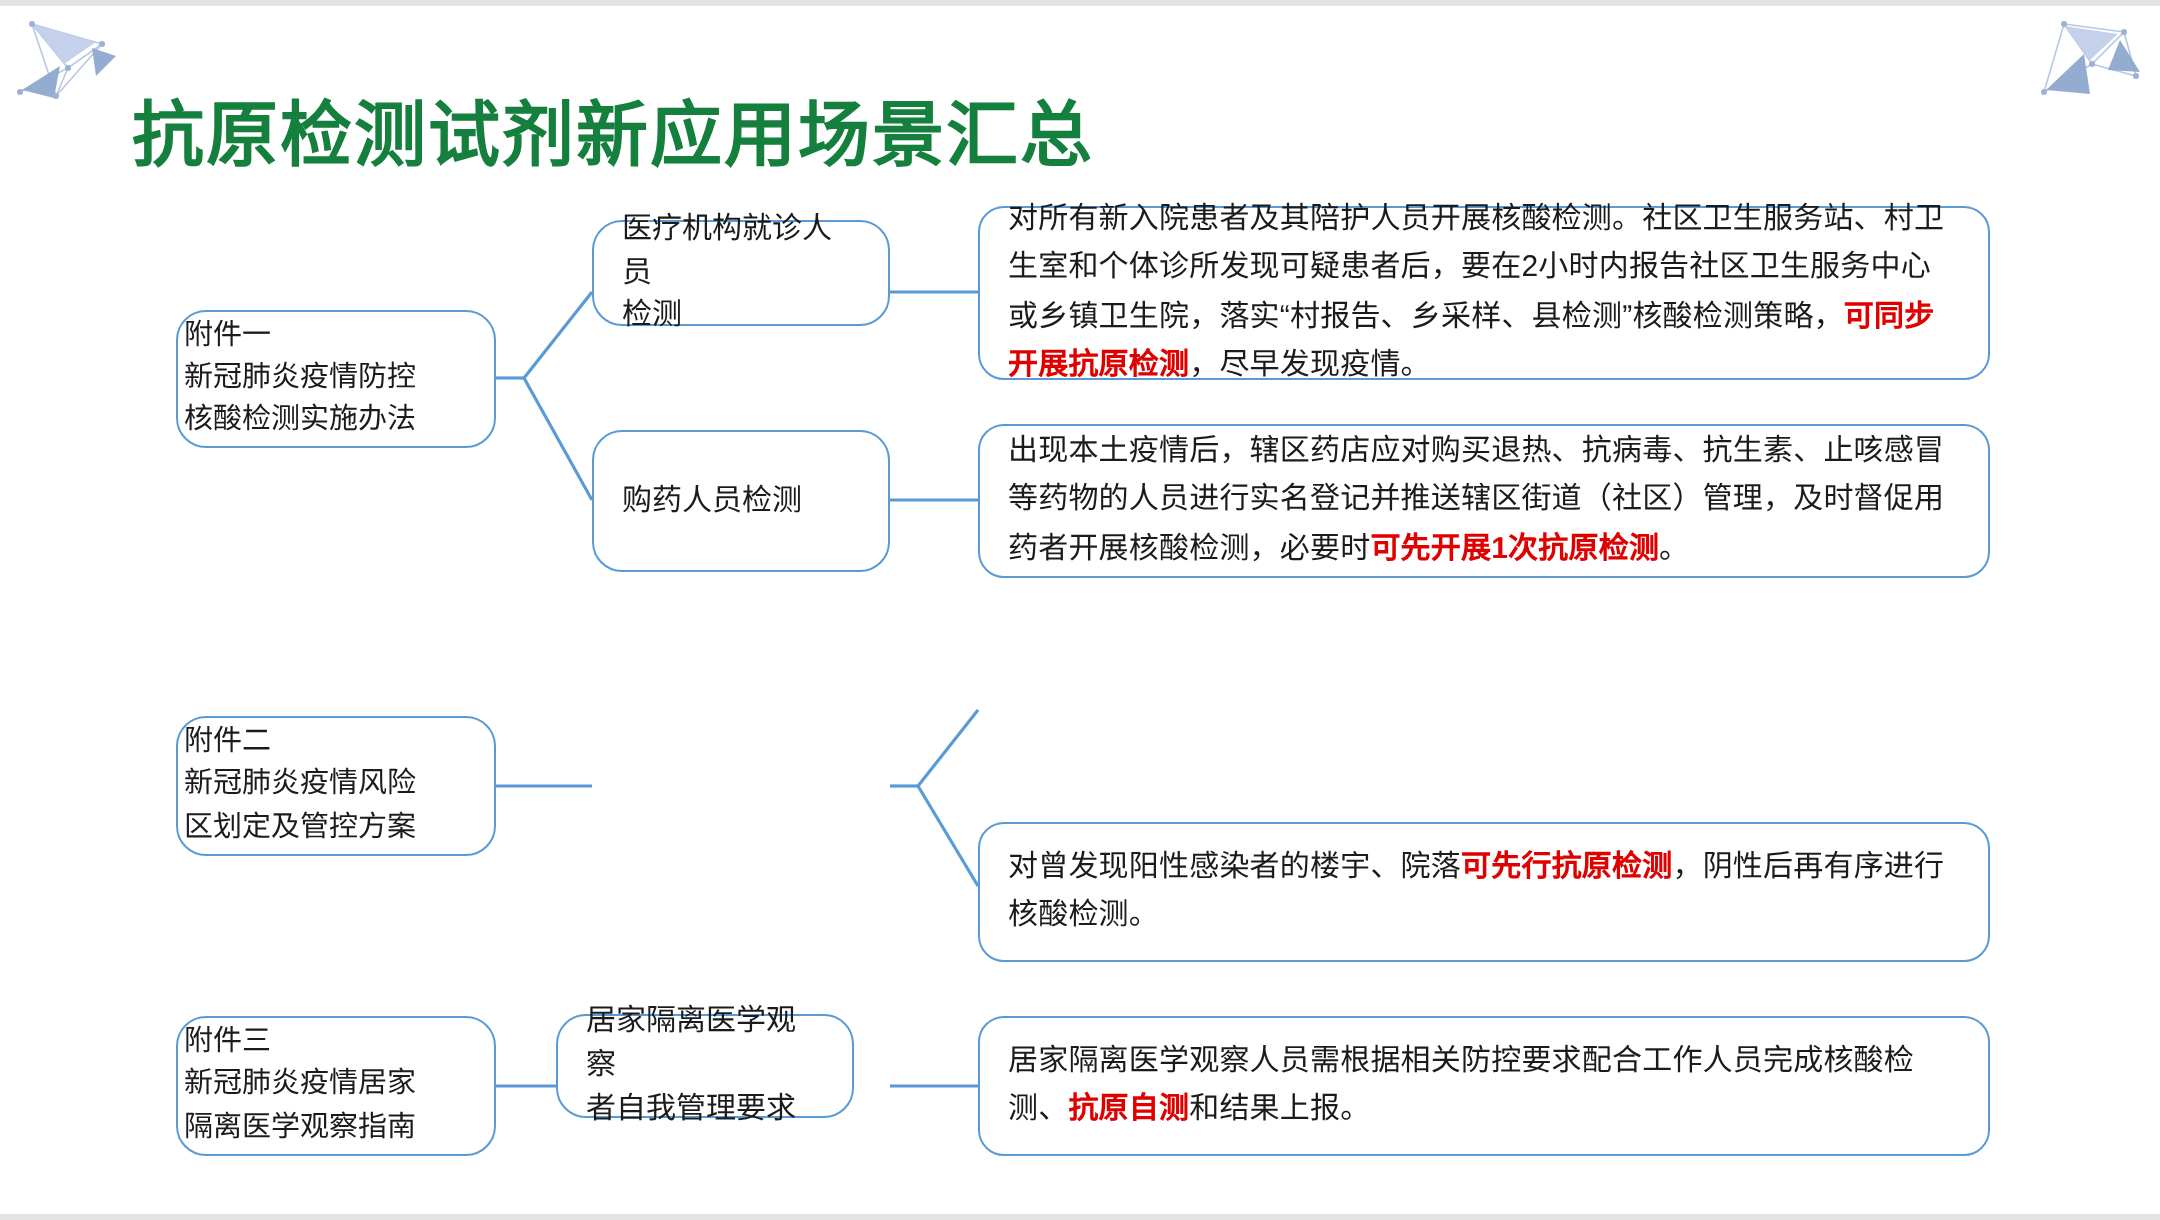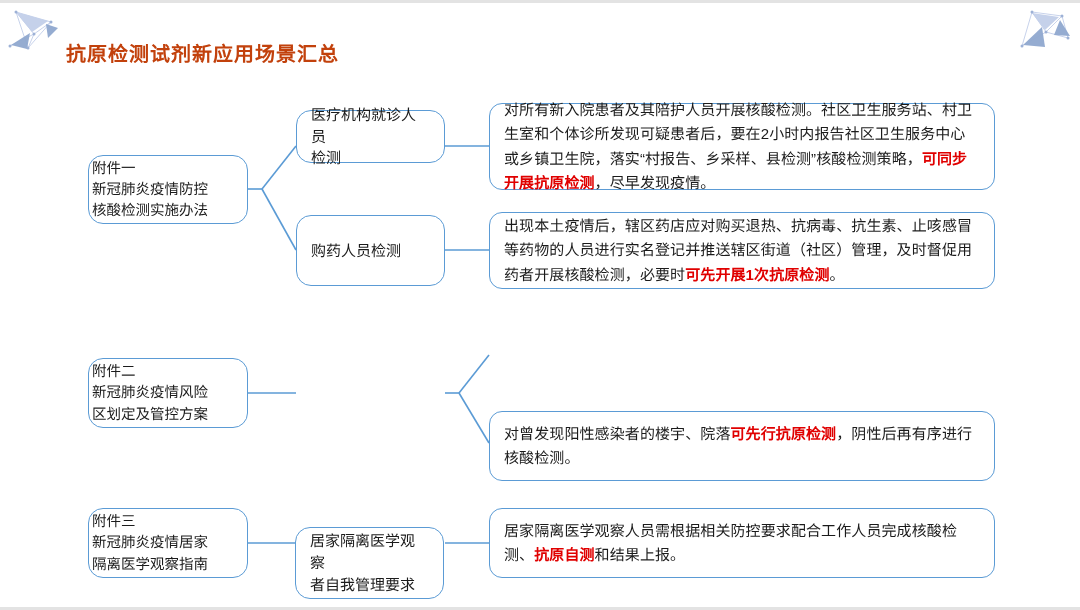--- a/index.html
+++ b/index.html
@@ -34,24 +34,24 @@
     pointer-events: none;
   }
   .corner-deco.tl { left: 4px;  top: 2px; }
   .corner-deco.tr { right: 6px; top: 2px; }
 
   
   #page-title {
     position: absolute;
     left: 66px;
     top: 38px;
-    font-size: 20px;
+    font-size: 36px;
     font-weight: bold;
     letter-spacing: 1px;
-    color: #c2410c;
+    color: #15803d;
     white-space: nowrap;
   }
 
   
   #connectors {
     position: absolute;
     left: 0;
     top: 0;
     width: 1080px;
     height: 610px;
@@ -194,21 +194,21 @@
   <div class="node scene" style="left:296px; top:110px; width:149px; height:53px;">
     <span>医疗机构就诊人员
 检测</span>
   </div>
 
   <div class="node scene" style="left:296px; top:215px; width:149px; height:71px;">
     <span>购药人员检测</span>
   </div>
 
 
-  <div class="node scene" style="left:295px; top:507px; width:149px; height:72px;margin-top:20px;">
+  <div class="node scene" style="left:278px; top:507px; width:149px; height:52px;">
     <span>居家隔离医学观察
 者自我管理要求</span>
   </div>
 
   <div class="node detail" style="left:489px; top:103px; width:506px; height:87px;">
     <p class="para"><span>对所有新入院患者及其陪护人员开展核酸检测。社区卫生服务站、村卫生室和个体诊所发现可疑患者后，要在2小时内报告社区卫生服务中心或乡镇卫生院，落实“村报告、乡采样、县检测”核酸检测策略，</span><span class="hl">可同步开展抗原检测</span><span>，尽早发现疫情。</span></p>
   </div>
 
   <div class="node detail" style="left:489px; top:212px; width:506px; height:77px;">
     <p class="para"><span>出现本土疫情后，辖区药店应对购买退热、抗病毒、抗生素、止咳感冒等药物的人员进行实名登记并推送辖区街道（社区）管理，及时督促用药者开展核酸检测，必要时</span><span class="hl">可先开展1次抗原检测</span><span>。</span></p>

